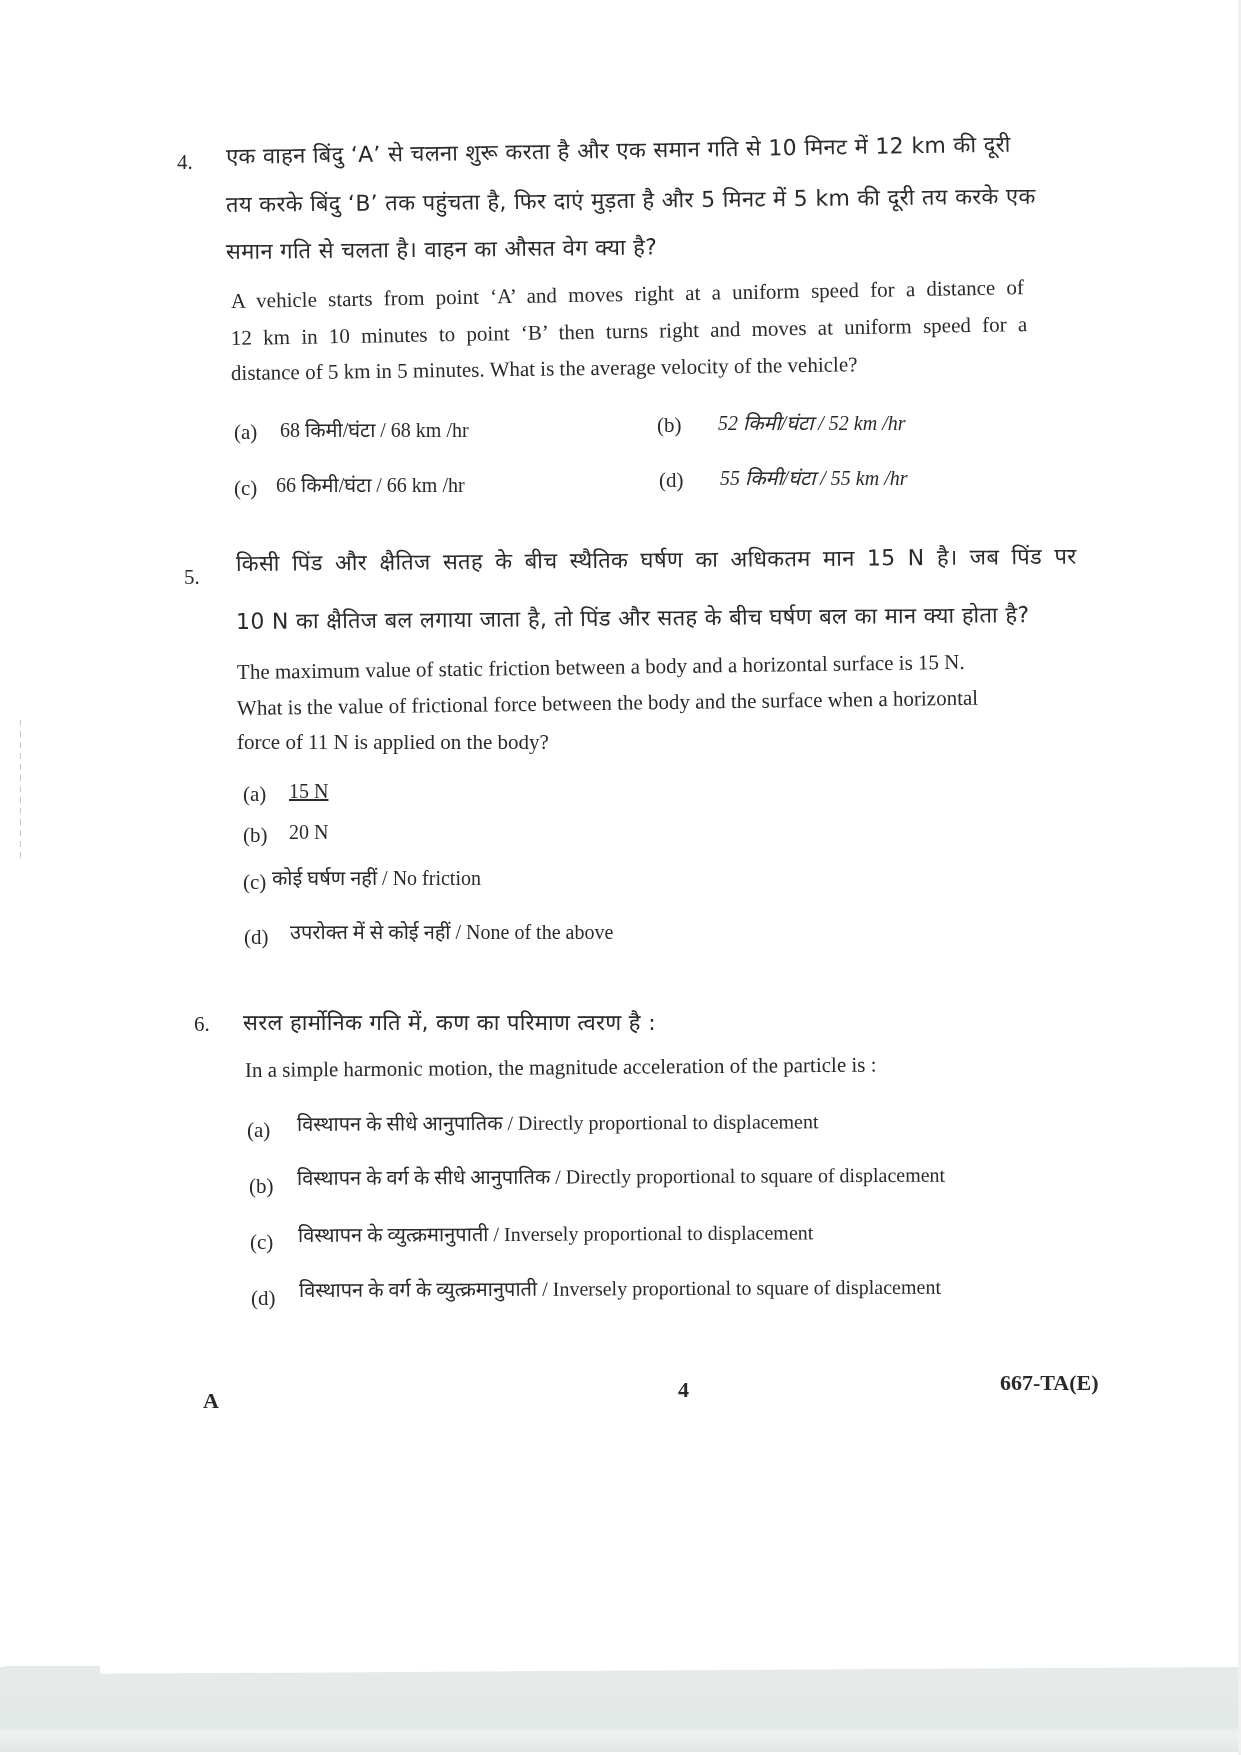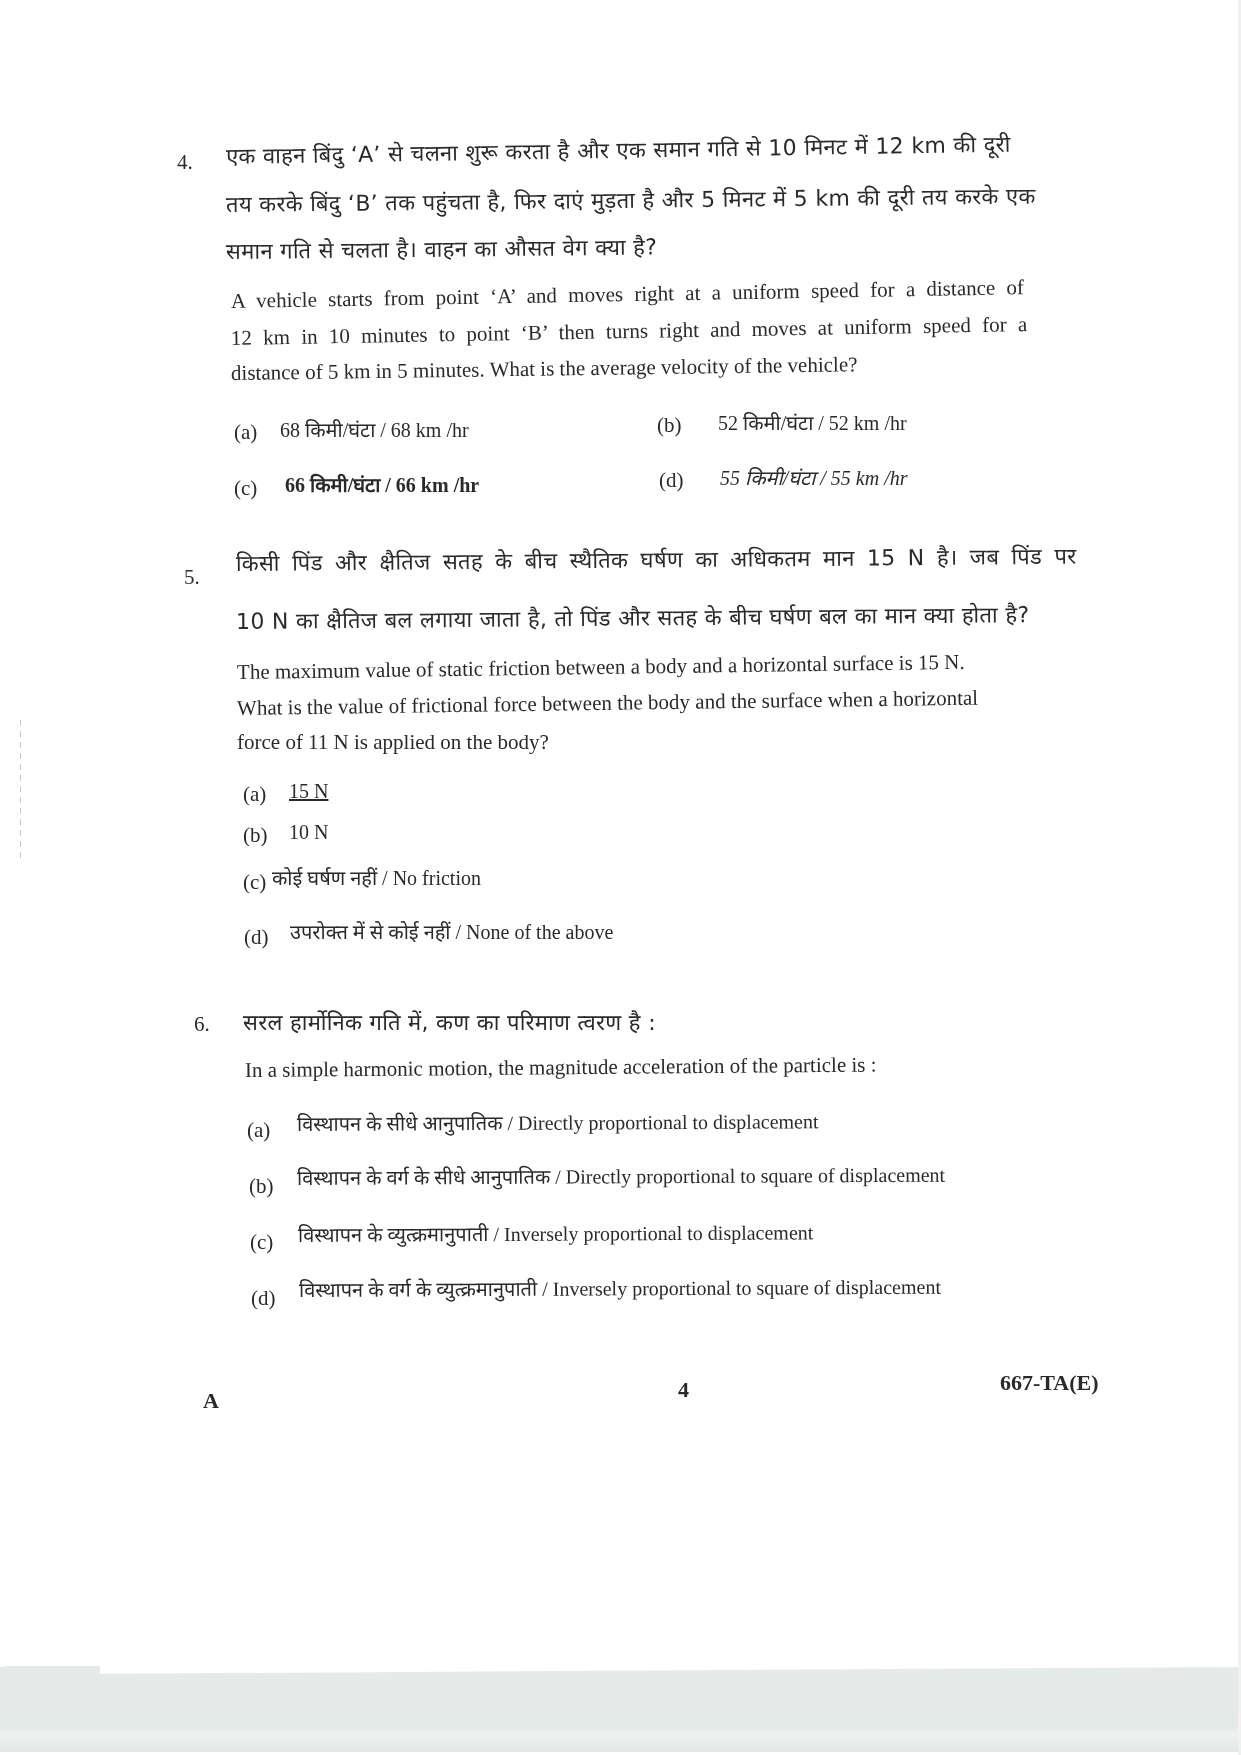--- a/index.html
+++ b/index.html
@@ -47,25 +47,25 @@
     <span class="abs en" style="left:231px; top:289px; word-spacing:6px; transform: rotate(-1deg); transform-origin:left;">A vehicle starts from point ‘A’ and moves right at a uniform speed for a distance of</span>
     <span class="abs en" style="left:231px; top:326px; word-spacing:6px; transform: rotate(-1deg); transform-origin:left;">12 km in 10 minutes to point ‘B’ then turns right and moves at uniform speed for a</span>
     <span class="abs en" style="left:231px; top:361px; transform: rotate(-0.8deg); transform-origin:left;">distance of 5 km in 5 minutes. What is the average velocity of the vehicle?</span>
 
     <div>
       <span class="abs opt-label" style="left:234px; top:420px;">(a)</span>
       <span class="abs opt-text" style="left:280px; top:416px;">68 किमी/घंटा  /  68 km /hr</span>
     </div>
     <div>
       <span class="abs opt-label" style="left:657px; top:413px;">(b)</span>
-      <span class="abs opt-text" style="left:718px; top:409px;">52 किमी/घंटा  /  52 km /hr</span>
+      <span class="abs opt-text" style="left:718px; top:409px;font-style:italic;">52 किमी/घंटा  /  52 km /hr</span>
     </div>
     <div>
       <span class="abs opt-label" style="left:234px; top:476px;">(c)</span>
-      <span class="abs opt-text" style="left:285px; top:471px;font-weight:bold;">66 किमी/घंटा  /  66 km /hr</span>
+      <span class="abs opt-text" style="left:276px; top:471px;">66 किमी/घंटा  /  66 km /hr</span>
     </div>
     <div>
       <span class="abs opt-label" style="left:659px; top:468px;">(d)</span>
       <span class="abs opt-text" style="left:720px; top:464px;font-style:italic;">55 किमी/घंटा  /  55 km /hr</span>
     </div>
   </div>
 
   <div>
     <span class="abs qnum" style="left:184px; top:565px;">5.</span>
     <span class="abs hi" style="left:236px; top:547px; word-spacing:5px; transform: rotate(-0.5deg); transform-origin:left;">किसी पिंड और क्षैतिज सतह के बीच स्थैतिक घर्षण का अधिकतम मान 15 N है। जब पिंड पर</span>
@@ -74,21 +74,21 @@
     <span class="abs en" style="left:237px; top:660px; transform: rotate(-0.8deg); transform-origin:left;">The maximum value of static friction between a body and a horizontal surface is 15 N.</span>
     <span class="abs en" style="left:237px; top:696px; transform: rotate(-0.8deg); transform-origin:left;">What is the value of frictional force between the body and the surface when a horizontal</span>
     <span class="abs en" style="left:237px; top:730px;">force of 11 N is applied on the body?</span>
 
     <div>
       <span class="abs opt-label" style="left:243px; top:782px;">(a)</span>
       <span class="abs opt-text" style="left:289px; top:780px;text-decoration:underline;">15 N</span>
     </div>
     <div>
       <span class="abs opt-label" style="left:243px; top:823px;">(b)</span>
-      <span class="abs opt-text" style="left:289px; top:821px;">10 N</span>
+      <span class="abs opt-text" style="left:289px; top:821px;">20 N</span>
     </div>
     <div>
       <span class="abs opt-label" style="left:243px; top:870px;">(c)</span>
       <span class="abs opt-text" style="left:272px; top:864px;">कोई घर्षण नहीं  /  No friction</span>
     </div>
     <div>
       <span class="abs opt-label" style="left:244px; top:925px;">(d)</span>
       <span class="abs opt-text" style="left:290px; top:918px;text-align:center;">उपरोक्त में से कोई नहीं  /  None of the above</span>
     </div>
   </div>

